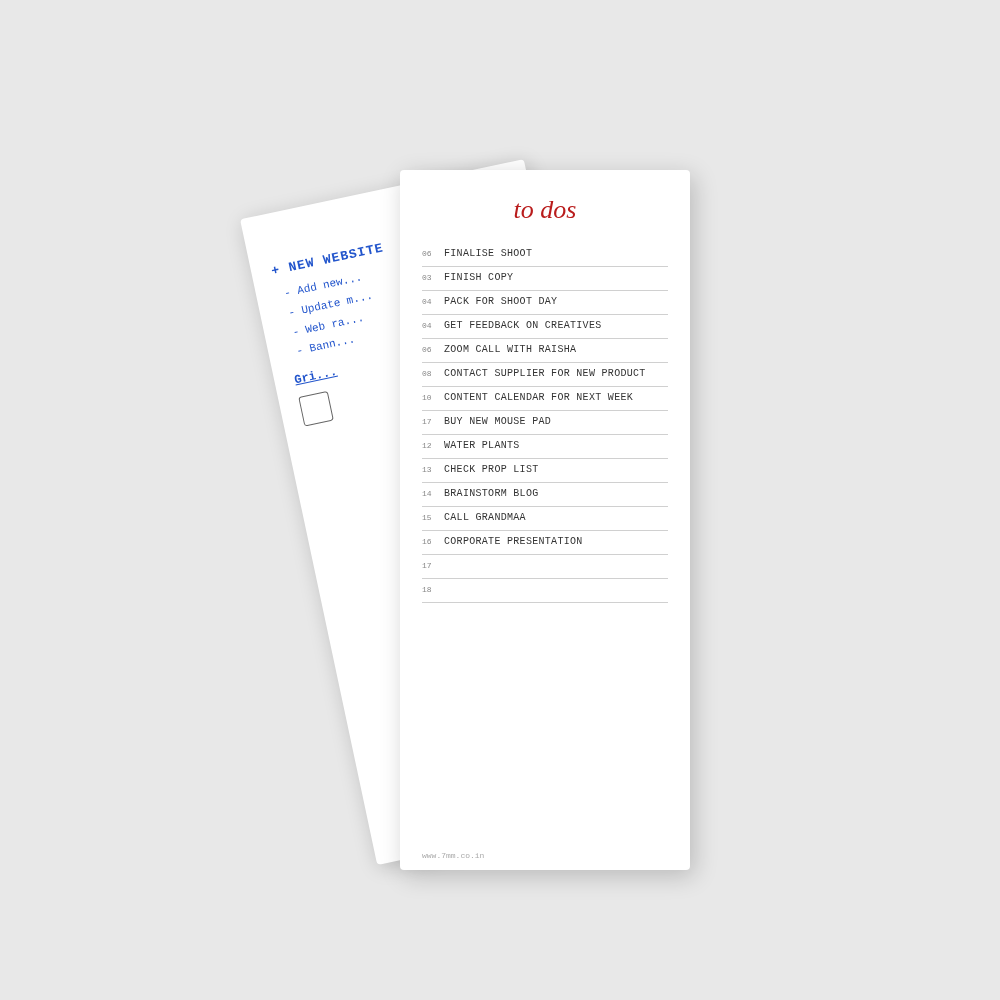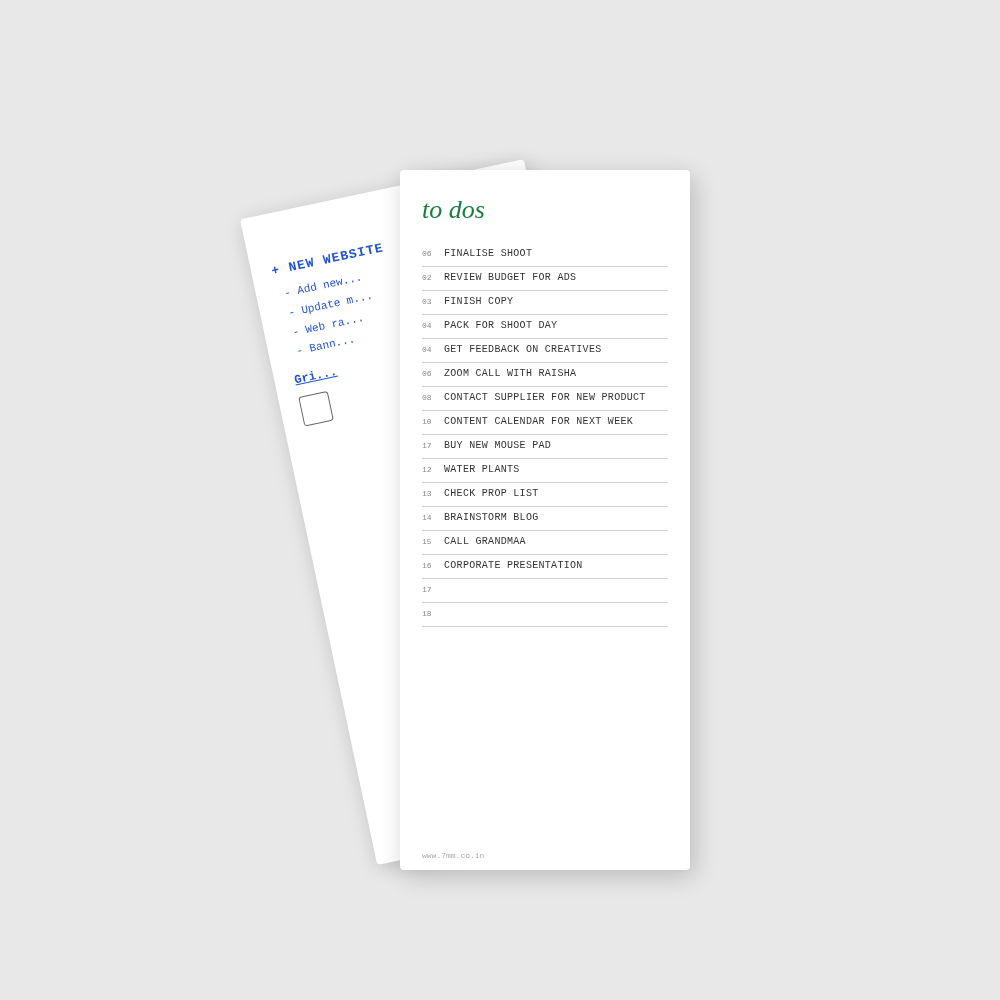--- a/index.html
+++ b/index.html
@@ -102,23 +102,24 @@
       top: 20px;
       left: 60px;
       padding: 25px 22px 15px 22px;
       overflow: hidden;
     }
 
     .notepad-title {
       font-family: Georgia, 'Times New Roman', serif;
       font-style: italic;
       font-size: 26px;
-      color: #15803d;
+      color: #b91c1c;
       margin-bottom: 18px;
       font-weight: 400;
+      text-align: center;
     }
 
     .todo-list {
       list-style: none;
     }
 
     .todo-item {
       display: flex;
       align-items: baseline;
       border-bottom: 1px solid #d0d0d0;
@@ -203,24 +204,20 @@
 
   <div class="notepad-front">
     <div class="notepad-title">to dos</div>
 
     <ul class="todo-list">
     <li class="todo-item">
           <span class="todo-num">06</span>
           <span class="todo-text">Finalise shoot</span>
         </li>
         <li class="todo-item">
-          <span class="todo-num">02</span>
-          <span class="todo-text">Review budget for ads</span>
-        </li>
-        <li class="todo-item">
           <span class="todo-num">03</span>
           <span class="todo-text">Finish copy</span>
         </li>
         <li class="todo-item">
           <span class="todo-num">04</span>
           <span class="todo-text">Pack for shoot day</span>
         </li>
         <li class="todo-item">
           <span class="todo-num">04</span>
           <span class="todo-text">Get feedback on creatives</span>

